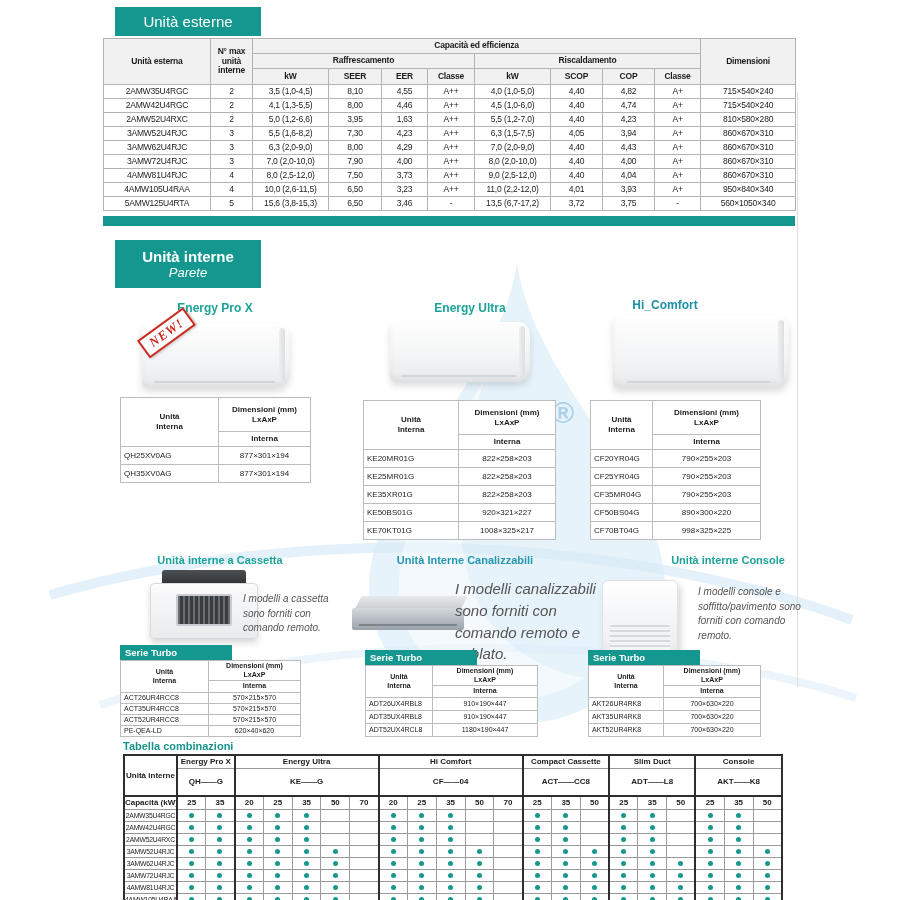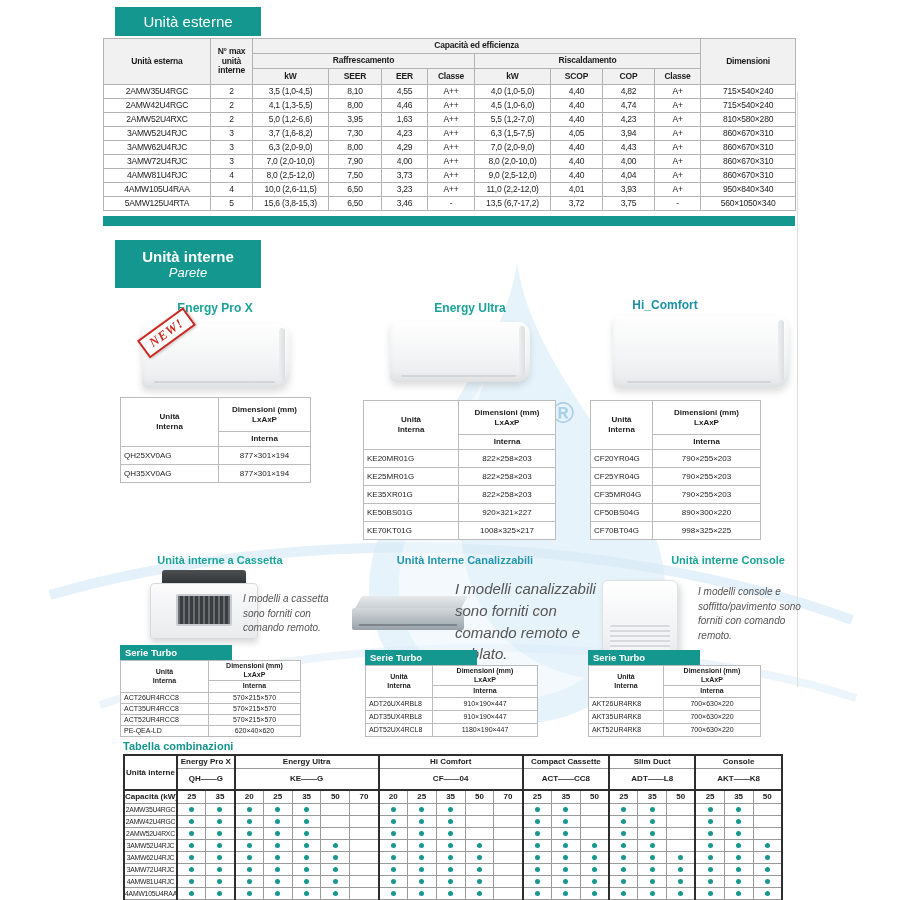--- a/index.html
+++ b/index.html
@@ -45,21 +45,21 @@
   .hi{color:#1b90a8}
   .canal{color:#2397b0}
   .desc{font-style:italic;color:#555;font-size:10px;line-height:1.45}
 
   
   .combo-title{font-weight:bold;color:#17948c;font-size:11px}
   .combo{width:658px;border:2px solid #2e2e2e;background:#fff}
   .combo th,.combo td{border:1px solid #9a9a9a;font-size:8px;padding:0;text-align:center;vertical-align:middle;overflow:hidden;white-space:nowrap}
   .combo th{font-weight:bold}
   .combo tr.hg th{height:13px}
-  .combo tr.hc th{height:22px}
+  .combo tr.hc th{height:28px}
   .combo tr.caps th{height:13px;border-top:2px solid #2e2e2e}
   .combo tbody td{height:12px}
   .combo .gl{border-left:2px solid #2e2e2e}
   .combo td.model{font-size:6.8px;letter-spacing:-.2px}
   .dot{display:inline-block;width:5px;height:5px;border-radius:50%;background:#17988f;vertical-align:middle}
 
   
   .wall-unit{position:absolute;background:linear-gradient(180deg,#fefefe 0%,#f4f5f6 55%,#e7e9eb 100%);border-radius:5px 12px 14px 5px;box-shadow:0 4px 7px rgba(0,0,0,.13),inset 0 -5px 6px rgba(0,0,0,.04)}
   .wall-unit::after{content:"";position:absolute;left:8%;right:10%;bottom:5px;height:2px;background:#d3d6d9;border-radius:2px}
   .wall-unit::before{content:"";position:absolute;top:6%;bottom:10%;right:5px;width:6px;background:linear-gradient(90deg,#eceeef,#dcdfe2);border-radius:3px}
@@ -167,21 +167,21 @@
         <td>A++</td>
         <td>5,5 (1,2-7,0)</td>
         <td>4,40</td>
         <td>4,23</td>
         <td>A+</td>
         <td>810×580×280</td>
       </tr>
       <tr>
         <td>3AMW52U4RJC</td>
         <td>3</td>
-        <td>3,7 (1,6-8,2)</td>
+        <td>5,5 (1,6-8,2)</td>
         <td>7,30</td>
         <td>4,23</td>
         <td>A++</td>
         <td>6,3 (1,5-7,5)</td>
         <td>4,05</td>
         <td>3,94</td>
         <td>A+</td>
         <td>860×670×310</td>
       </tr>
       <tr>

